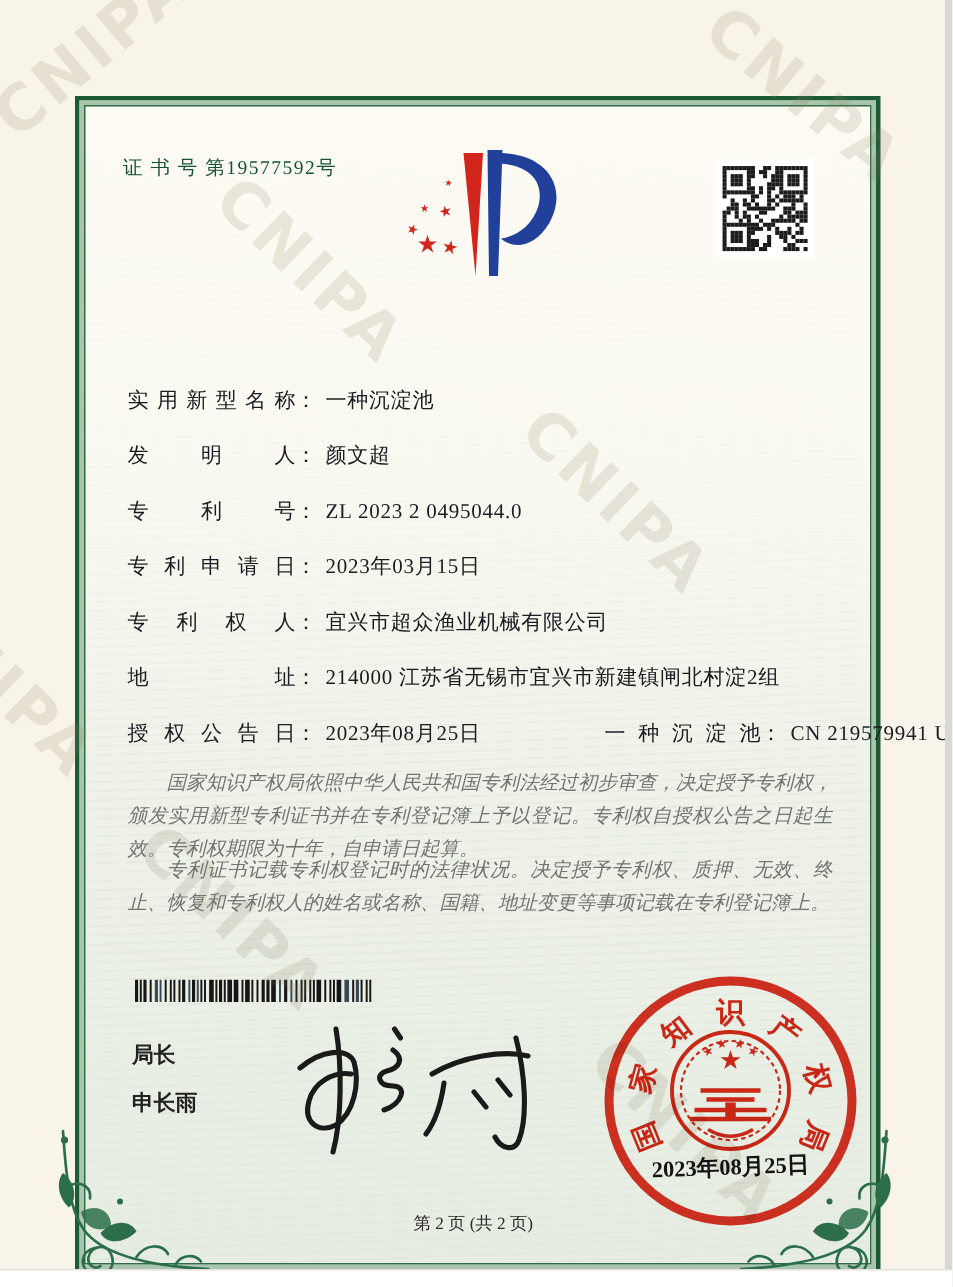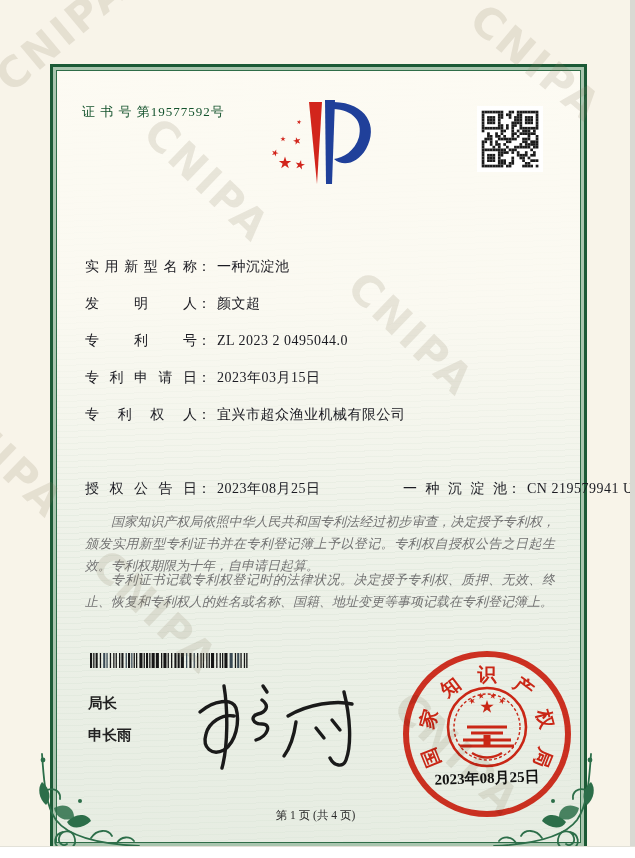--- a/index.html
+++ b/index.html
@@ -361,20 +361,23 @@
   </div>
   <div class="field-row" style="top:332px;">
     <span class="flabel">专利号</span><span class="colon">：</span><span class="fvalue">ZL 2023 2 0495044.0</span>
   </div>
   <div class="field-row" style="top:369px;">
     <span class="flabel">专利申请日</span><span class="colon">：</span><span class="fvalue">2023年03月15日</span>
   </div>
   <div class="field-row" style="top:406px;">
     <span class="flabel">专利权人</span><span class="colon">：</span><span class="fvalue">宜兴市超众渔业机械有限公司</span>
   </div>
+  <div class="field-row" style="top:443px;">
+    <span class="flabel">地址</span><span class="colon">：</span><span class="fvalue">214000 江苏省无锡市宜兴市新建镇闸北村淀2组</span>
+  </div>
   <div class="field-row" style="top:480px;width:470px;">
     <span class="flabel">授权公告日</span><span class="colon">：</span><span class="fvalue">2023年08月25日</span>
     <span class="grant2">
       <span class="flabel">一种沉淀池</span><span class="colon">：</span><span class="fvalue">CN 219579941 U</span>
     </span>
   </div>
 
   <div class="para" style="top:511px;">国家知识产权局依照中华人民共和国专利法经过初步审查，决定授予专利权，颁发实用新型专利证书并在专利登记簿上予以登记。专利权自授权公告之日起生效。专利权期限为十年，自申请日起算。</div>
   <div class="para" style="top:569px;">专利证书记载专利权登记时的法律状况。决定授予专利权、质押、无效、终止、恢复和专利权人的姓名或名称、国籍、地址变更等事项记载在专利登记簿上。</div>
 
@@ -504,17 +507,17 @@
     <g fill="#2c6e49">
       <path d="M9,30 C17,36 19,47 13,53 C6,47 4,36 9,30 Z"></path>
       <path d="M21,56 C31,50 41,55 41,65 C33,71 23,66 21,56 Z" fill-opacity="0.85"></path>
       <path d="M34,70 C42,61 54,61 58,69 C50,77 38,78 34,70 Z"></path>
       <circle cx="10" cy="8" r="2.4"></circle>
       <circle cx="104" cy="96" r="2.2"></circle>
       <circle cx="47" cy="49" r="2"></circle>
     </g>
   </svg>
 
-  <div class="footer">第 1 页 (共 4 页)</div>
+  <div class="footer">第 2 页 (共 2 页)</div>
 
   <div class="edge-right"></div>
   <div class="edge-bottom"></div>
 </div>
 
 </body></html>

